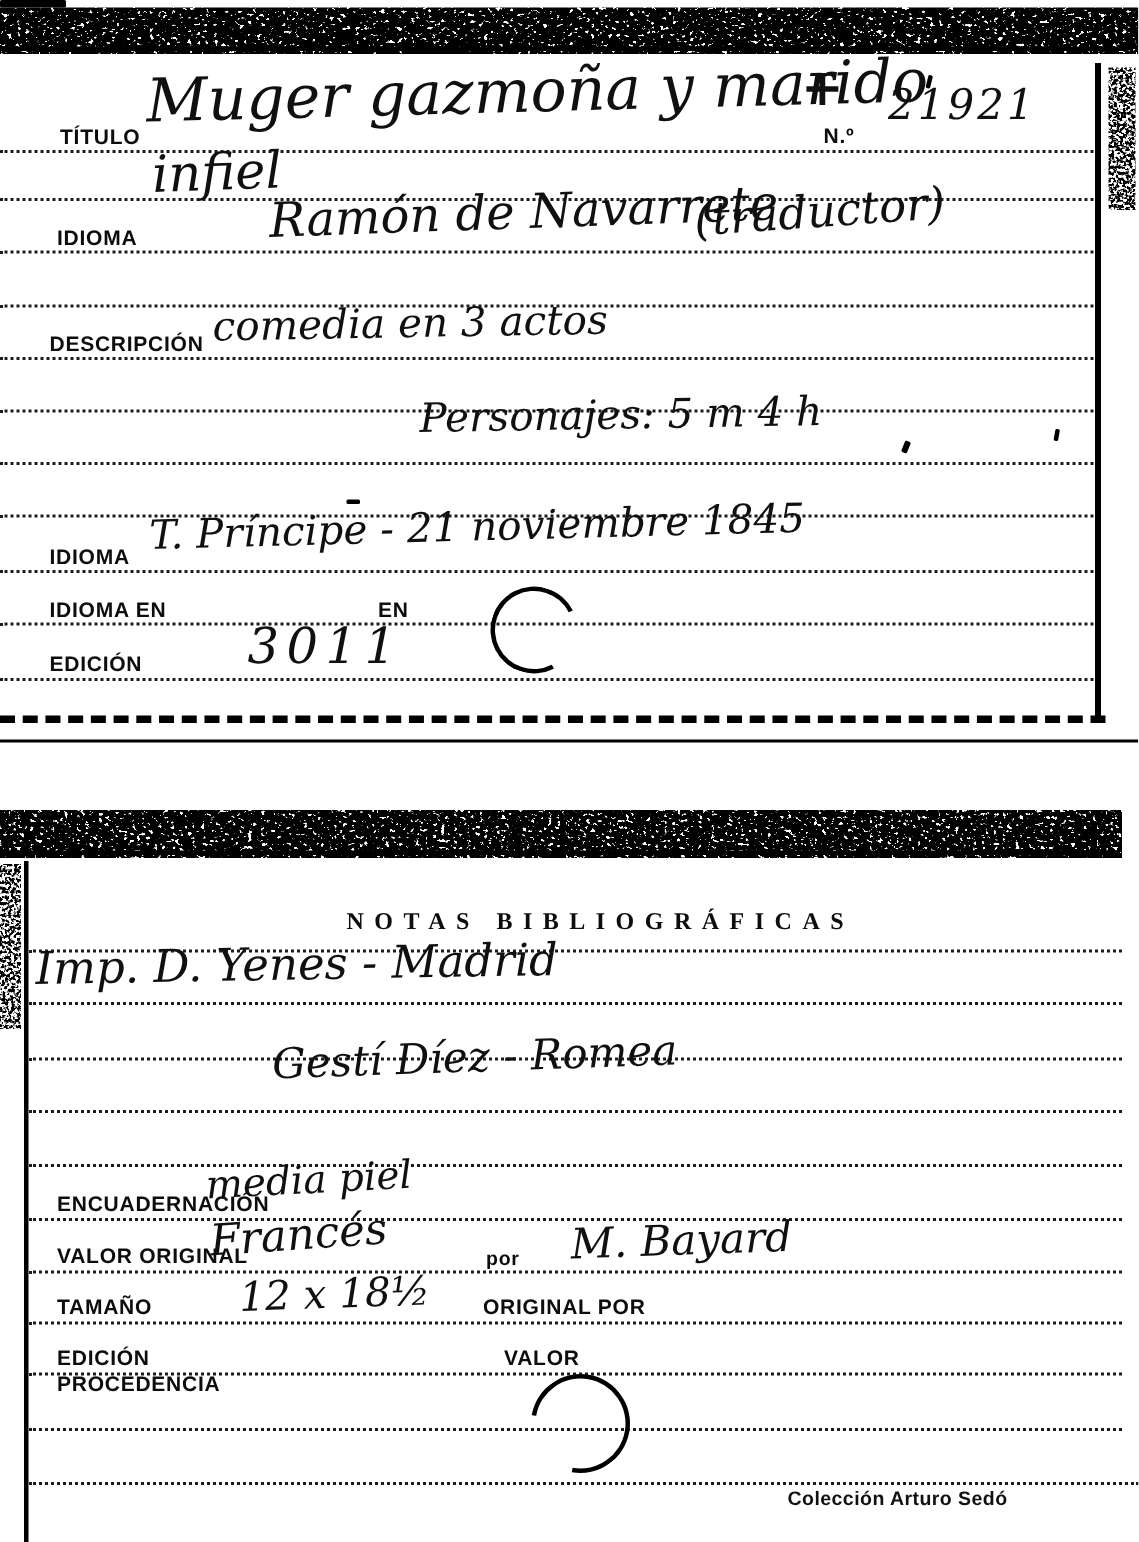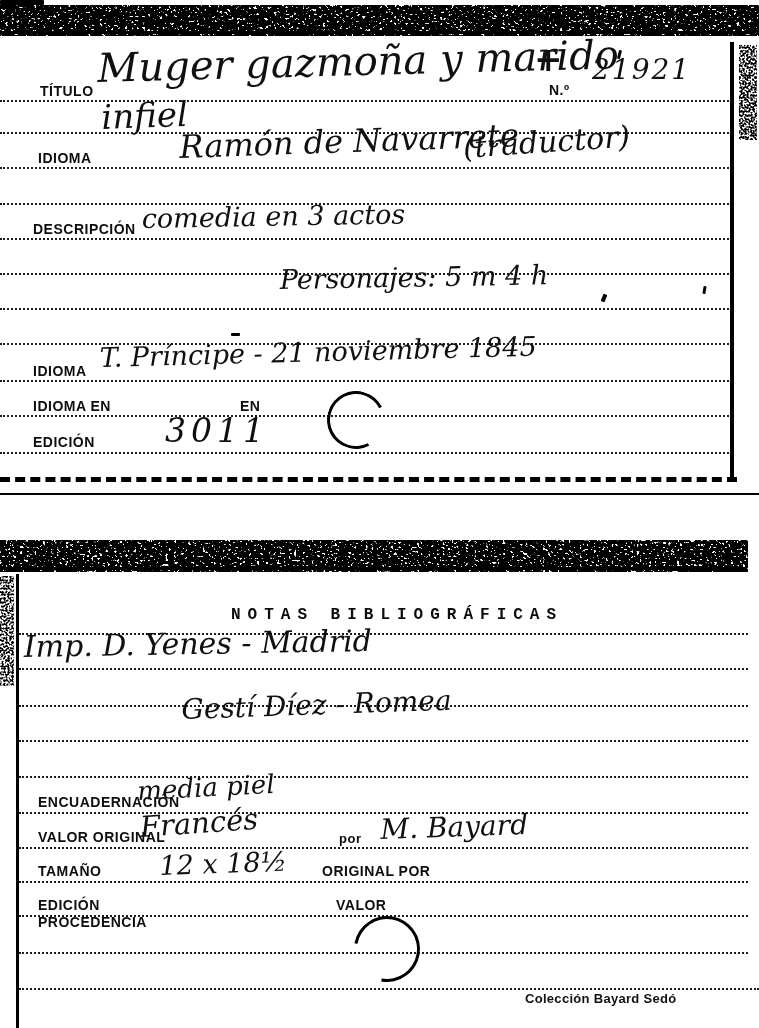--- a/index.html
+++ b/index.html
@@ -10,21 +10,21 @@
        font-size:14px;line-height:16px;letter-spacing:0.5px;color:#0d0d0d;white-space:nowrap;}
   .lbl.small{font-size:13px;}
   .hw{position:absolute;font-family:"DejaVu Serif",serif;font-style:italic;color:#101010;
       white-space:nowrap;line-height:1;transform-origin:left bottom;}
   .dot{position:absolute;height:0;border-top:2px dotted #1c1c1c;}
   .dash-heavy{position:absolute;height:0;border-top:5px dashed #000;}
   .solid-thin{position:absolute;height:0;border-top:2px solid #000;}
   .vline{position:absolute;background:#000;}
   .stamp{position:absolute;border:3px solid #000;border-radius:50%;}
   .speck{position:absolute;background:#000;border-radius:1px;}
-  .heading{position:absolute;font-family:Liberation Mono, monospace;font-weight:700;
+  .heading{position:absolute;font-family:Liberation Serif, serif;font-weight:700;
            font-size:16px;letter-spacing:7px;white-space:nowrap;color:#0d0d0d;}
   .credit{position:absolute;font-family:"Liberation Sans",sans-serif;font-weight:700;
           font-size:13px;letter-spacing:0.3px;color:#111;white-space:nowrap;}
 </style>
 </head>
 <body>
 
 <div id="page">
 
   <svg class="noise" style="left:0;top:5px;width:759px;height:31px" viewBox="0 0 759 31" preserveAspectRatio="none">
@@ -55,21 +55,21 @@
 
     <div class="vline" style="left:730px;top:42px;width:4px;height:440px"></div>
     <div class="dash-heavy" style="left:0;top:477px;width:737px"></div>
     <div class="solid-thin" style="left:0;top:493px;width:759px"></div>
 
     <span class="lbl" style="left:40px;top:83px">TÍTULO</span>
     <span class="lbl" style="left:38px;top:150px">IDIOMA</span>
     <span class="lbl" style="left:33px;top:221px">DESCRIPCIÓN</span>
     <span class="lbl" style="left:33px;top:363px">IDIOMA</span>
     <span class="lbl" style="left:33px;top:398px">IDIOMA EN</span>
-    <span class="lbl" style="left:240px;top:398px">EN</span>
+    <span class="lbl" style="left:252px;top:398px">EN</span>
     <span class="lbl" style="left:33px;top:434px">EDICIÓN</span>
     <span class="lbl" style="left:549px;top:82px">N.º</span>
 
     <span class="hw" style="left:98px;top:48px;font-size:40px;transform:rotate(-1.5deg)">Muger gazmoña y marido</span>
     <span class="hw" style="left:534px;top:42px;font-size:34px;font-weight:700">+</span>
     <span class="hw" style="left:592px;top:56px;font-size:28px;letter-spacing:2px">21921</span>
     <span class="hw" style="left:102px;top:100px;font-size:34px;transform:rotate(-2deg)">infiel</span>
     <span class="hw" style="left:180px;top:131px;font-size:32px;transform:rotate(-2deg)">Ramón de Navarrete</span>
     <span class="hw" style="left:464px;top:133px;font-size:30px;transform:rotate(-4deg)">(traductor)</span>
     <span class="hw" style="left:142px;top:205px;font-size:27px;transform:rotate(-1deg)">comedia en 3 actos</span>
@@ -122,37 +122,37 @@
     <div class="dot" style="left:19px;top:812px;width:729px"></div>
     <div class="dot" style="left:19px;top:847px;width:729px"></div>
     <div class="dot" style="left:19px;top:881px;width:729px"></div>
     <div class="dot" style="left:19px;top:915px;width:729px"></div>
     <div class="dot" style="left:19px;top:952px;width:729px"></div>
     <div class="dot" style="left:19px;top:988px;width:740px"></div>
 
     <span class="heading" style="left:231px;top:606px">NOTAS BIBLIOGRÁFICAS</span>
     <span class="lbl" style="left:38px;top:794px">ENCUADERNACIÓN</span>
     <span class="lbl" style="left:38px;top:829px">VALOR ORIGINAL</span>
-    <span class="lbl small" style="left:339px;top:831px">por</span>
+    <span class="lbl small" style="left:324px;top:831px">por</span>
     <span class="lbl" style="left:38px;top:863px">TAMAÑO</span>
     <span class="lbl" style="left:322px;top:863px">ORIGINAL POR</span>
     <span class="lbl" style="left:38px;top:897px">EDICIÓN</span>
     <span class="lbl" style="left:336px;top:897px">VALOR</span>
     <span class="lbl" style="left:38px;top:914px">PROCEDENCIA</span>
 
     <span class="hw" style="left:24px;top:632px;font-size:30px;transform:rotate(-1deg)">Imp. D. Yenes - Madrid</span>
     <span class="hw" style="left:182px;top:696px;font-size:28px;transform:rotate(-2deg)">Gestí Díez - Romea</span>
     <span class="hw" style="left:138px;top:778px;font-size:26px;transform:rotate(-3deg)">media piel</span>
     <span class="hw" style="left:141px;top:813px;font-size:29px;transform:rotate(-4deg)">Francés</span>
     <span class="hw" style="left:381px;top:816px;font-size:28px;transform:rotate(-2deg)">M. Bayard</span>
     <span class="hw" style="left:160px;top:852px;font-size:27px;transform:rotate(-2deg)">12 x 18½</span>
 
     <div class="stamp" style="left:354px;top:916px;width:60px;height:60px;border-left-color:transparent;transform:rotate(-35deg)"></div>
   </section>
 
-  <span class="credit" style="left:525px;top:991px">Colección Bayard Sedó</span>
+  <span class="credit" style="left:525px;top:991px">Colección Arturo Sedó</span>
 
   <div class="speck" style="left:618px;top:50px;width:3px;height:9px;transform:rotate(14deg)"></div>
   <div class="speck" style="left:602px;top:294px;width:4px;height:8px;transform:rotate(22deg)"></div>
   <div class="speck" style="left:703px;top:286px;width:3px;height:8px;transform:rotate(10deg)"></div>
   <div class="speck" style="left:231px;top:333px;width:9px;height:3px"></div>
 
 </div>
 
 </body></html>

